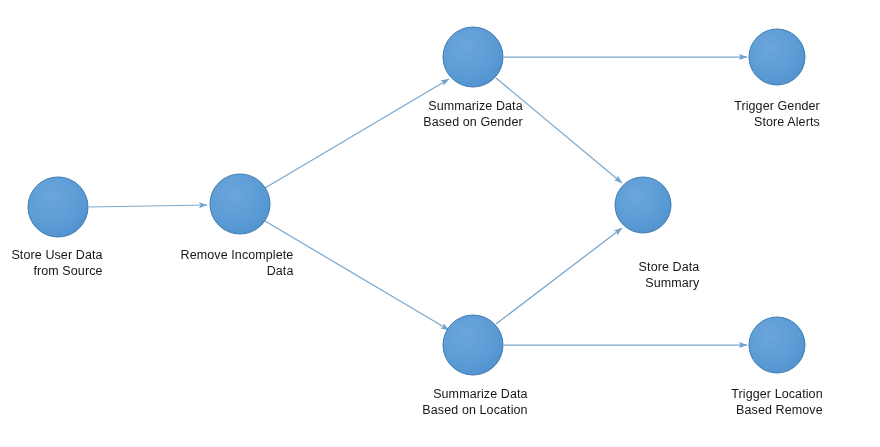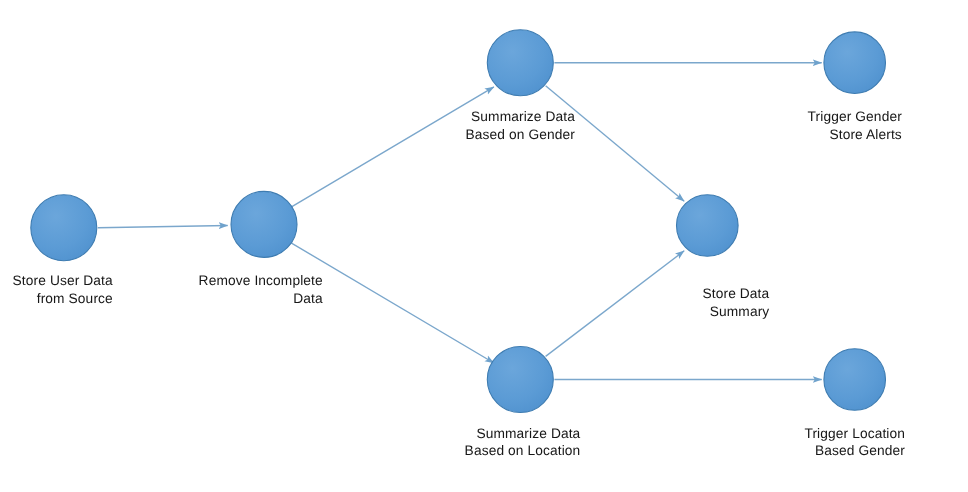--- a/index.html
+++ b/index.html
@@ -83,16 +83,16 @@
 Data</div>
       <div class="node-label" style="left: 473px; top: 99px;">Summarize Data
 Based on Gender</div>
       <div class="node-label" style="left: 777px; top: 99px;">Trigger Gender
 Store Alerts</div>
       <div class="node-label" style="left: 641px; top: 260px; margin-left: 28px;">Store Data
 Summary</div>
       <div class="node-label" style="left: 475px; top: 387px;">Summarize Data
 Based on Location</div>
       <div class="node-label" style="left: 777px; top: 387px;">Trigger Location
-Based Gender</div>
+Based Remove</div>
     </div>
 
 </div>
 
 </body></html>

